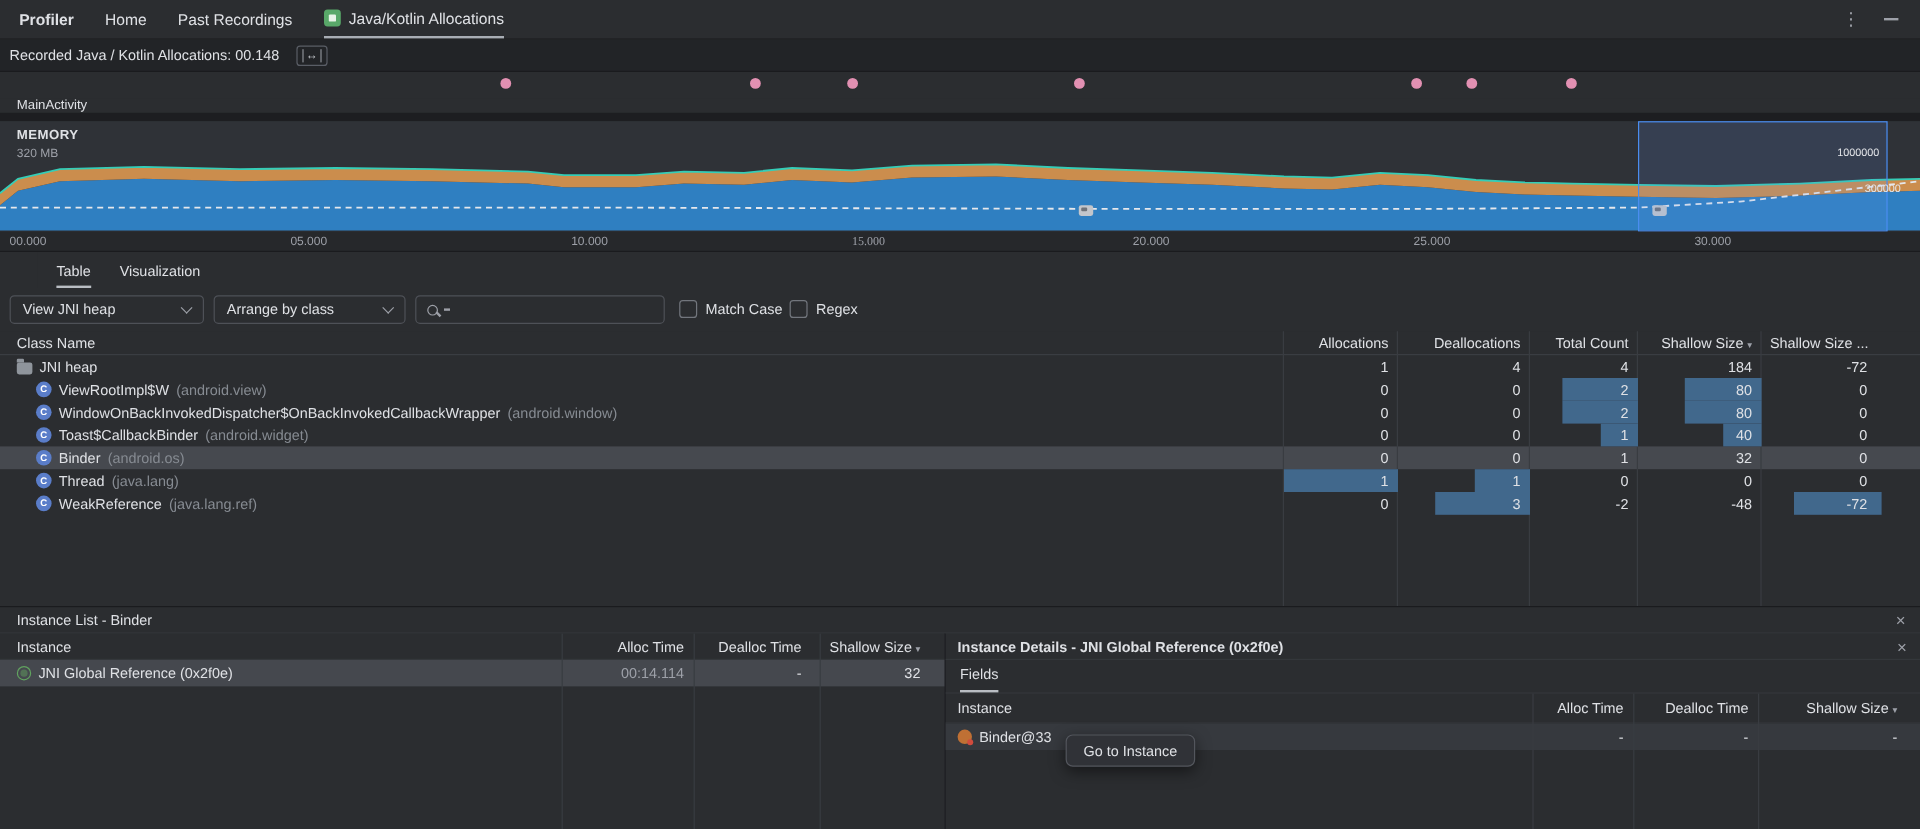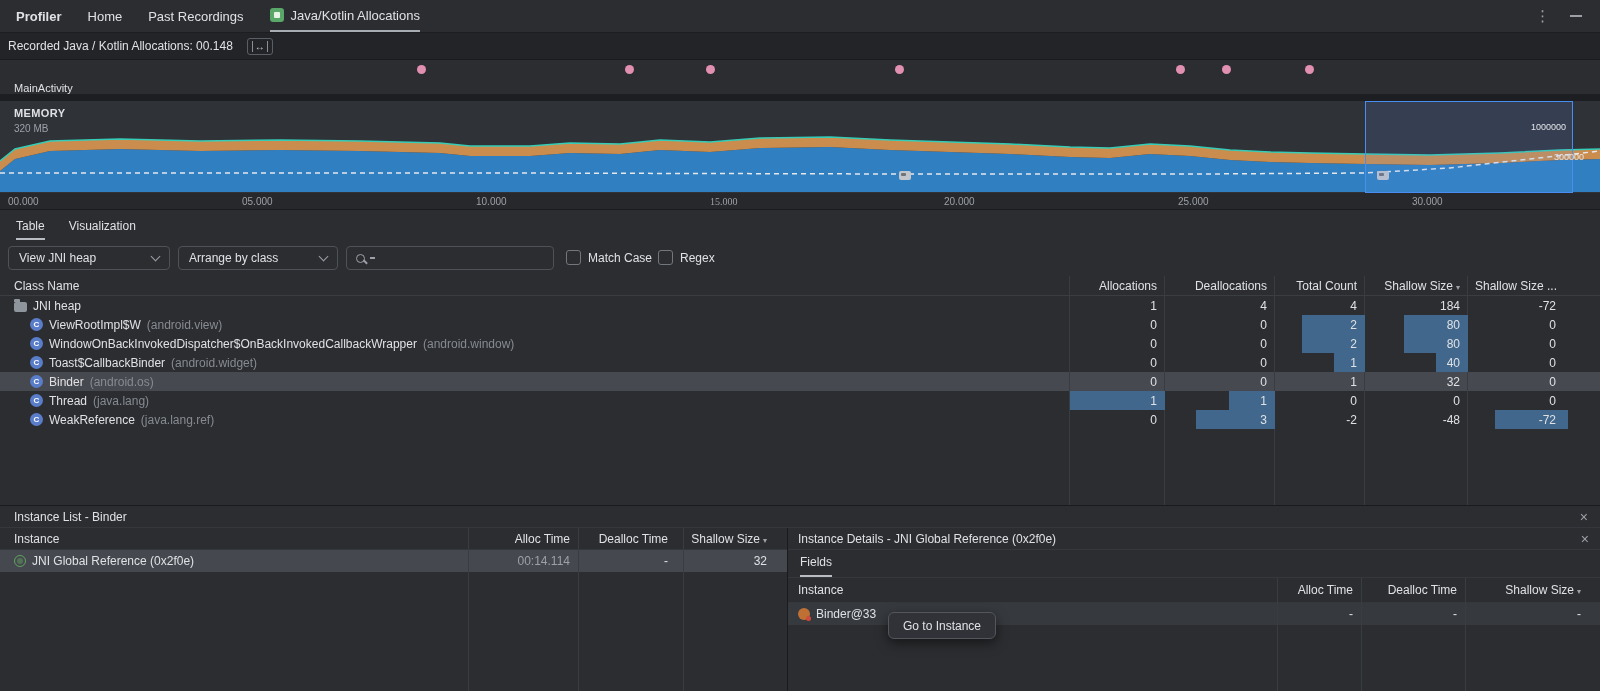--- a/index.html
+++ b/index.html
@@ -39,21 +39,21 @@
   .gc { position:absolute; width:12px; height:9px; background:#c3c6cb; border-radius:2px; top:70px; }
   .gc::after { content:""; position:absolute; left:2px; top:2px; width:5px; height:3px; background:#6f737a; border-radius:1px; }
   .gc1 { left:899px; } .gc2 { left:1377px; }
   .selection { position:absolute; top:0; bottom:0; background:rgba(96,150,240,.14); border:1px solid #4a8df0; }
   .sel-label1 { position:absolute; right:6px; top:20px; font-size:9px; color:#e3e5e9; }
   .sel-label2 { position:absolute; right:-12px; top:50px; font-size:9px; color:#e3e5e9; }
   
   .axis { height:17px; position:relative; background:#26282b; border-bottom:1px solid #1a1b1e; }
   .tick { position:absolute; top:3px; font-size:10px; color:#9da0a8; }
   
-  .viewtabs { height:30px; display:flex; align-items:flex-end; padding-left:16px; gap:24px; background:#2b2d30; }
+  .viewtabs { height:30px; display:flex; align-items:flex-end; padding-left:16px; gap:24px; background:#2b2d30;margin-left:31px; }
   .vtab { font-size:12px; padding-bottom:7px; color:#dfe1e5; }
   .vtab.active { border-bottom:2px solid #b9bdc3; padding-bottom:5px; }
   
   .toolbar { height:36px; position:relative; background:#2b2d30; }
   .select { position:absolute; top:6px; height:24px; border:1px solid #4e5157; border-radius:4px; display:flex; align-items:center; justify-content:space-between; background:#2b2d30; }
   .select .lab { margin-left:10px; }
   .chev { width:7px; height:7px; border-right:1.5px solid #9da0a8; border-bottom:1.5px solid #9da0a8; transform:rotate(45deg); margin-right:10px; margin-top:-4px; }
   .s1 { left:8px; width:162px; } .s2 { left:178px; width:160px; }
   .search { position:absolute; left:346px; top:6px; width:208px; height:24px; border:1px solid #4e5157; border-radius:4px; display:flex; align-items:center; background:#2b2d30; }
   .mag { width:9px; height:9px; border:1.5px solid #9da0a8; border-radius:50%; position:relative; margin-left:9px; }
@@ -92,21 +92,21 @@
   .bleft { width:787px; position:relative; background:#2b2d30; }
   .grid4l { display:grid; grid-template-columns:468px 110px 105px 104px; align-items:center; }
   .bl-head { height:22px; font-size:12px; border-bottom:1px solid #34373b; }
   .bl-row { height:22px; font-size:12px; background:#45484e; }
   .pad15 { padding-right:15px; } .pad20 { padding-right:20px; }
   .ital { color:#9da0a8; }
   .gicon { width:12px; height:12px; border-radius:50%; border:1.5px solid #61a35f; position:relative; flex:none; }
   .gicon::after { content:""; position:absolute; inset:2px; border-radius:50%; background:rgba(97,163,95,.45); }
   .bright { flex:1; border-left:1px solid #1a1b1e; background:#2b2d30; display:flex; flex-direction:column; }
   .bd-head { height:22px; display:flex; align-items:center; font-size:12px; border-bottom:1px solid #34373b; }
-  .bd-head .t { margin-left:10px; }
+  .bd-head .t { margin-left:10px;font-weight:bold; }
   .bd-tabs { height:28px; display:flex; align-items:flex-end; padding-left:12px; border-bottom:1px solid #34373b; }
   .fields-tab { font-size:12px; padding-bottom:6px; border-bottom:2px solid #b9bdc3; }
   .bd-table { flex:1; position:relative; }
   .grid4r { display:grid; grid-template-columns:489px 84px 104px 136px; align-items:center; }
   .bd-thead { height:25px; font-size:12px; border-bottom:1px solid #34373b; }
   .bd-thead .h-name { padding-left:10px; }
   .bd-row { height:22px; font-size:12px; background:#36393e; }
   .bd-row .name-cell { padding-left:10px; }
   .oicon { width:12px; height:12px; border-radius:50%; background:#bf7034; position:relative; flex:none; }
   .oicon::after { content:""; position:absolute; right:-1px; bottom:-1px; width:5px; height:5px; border-radius:50%; background:#d14b3d; }

